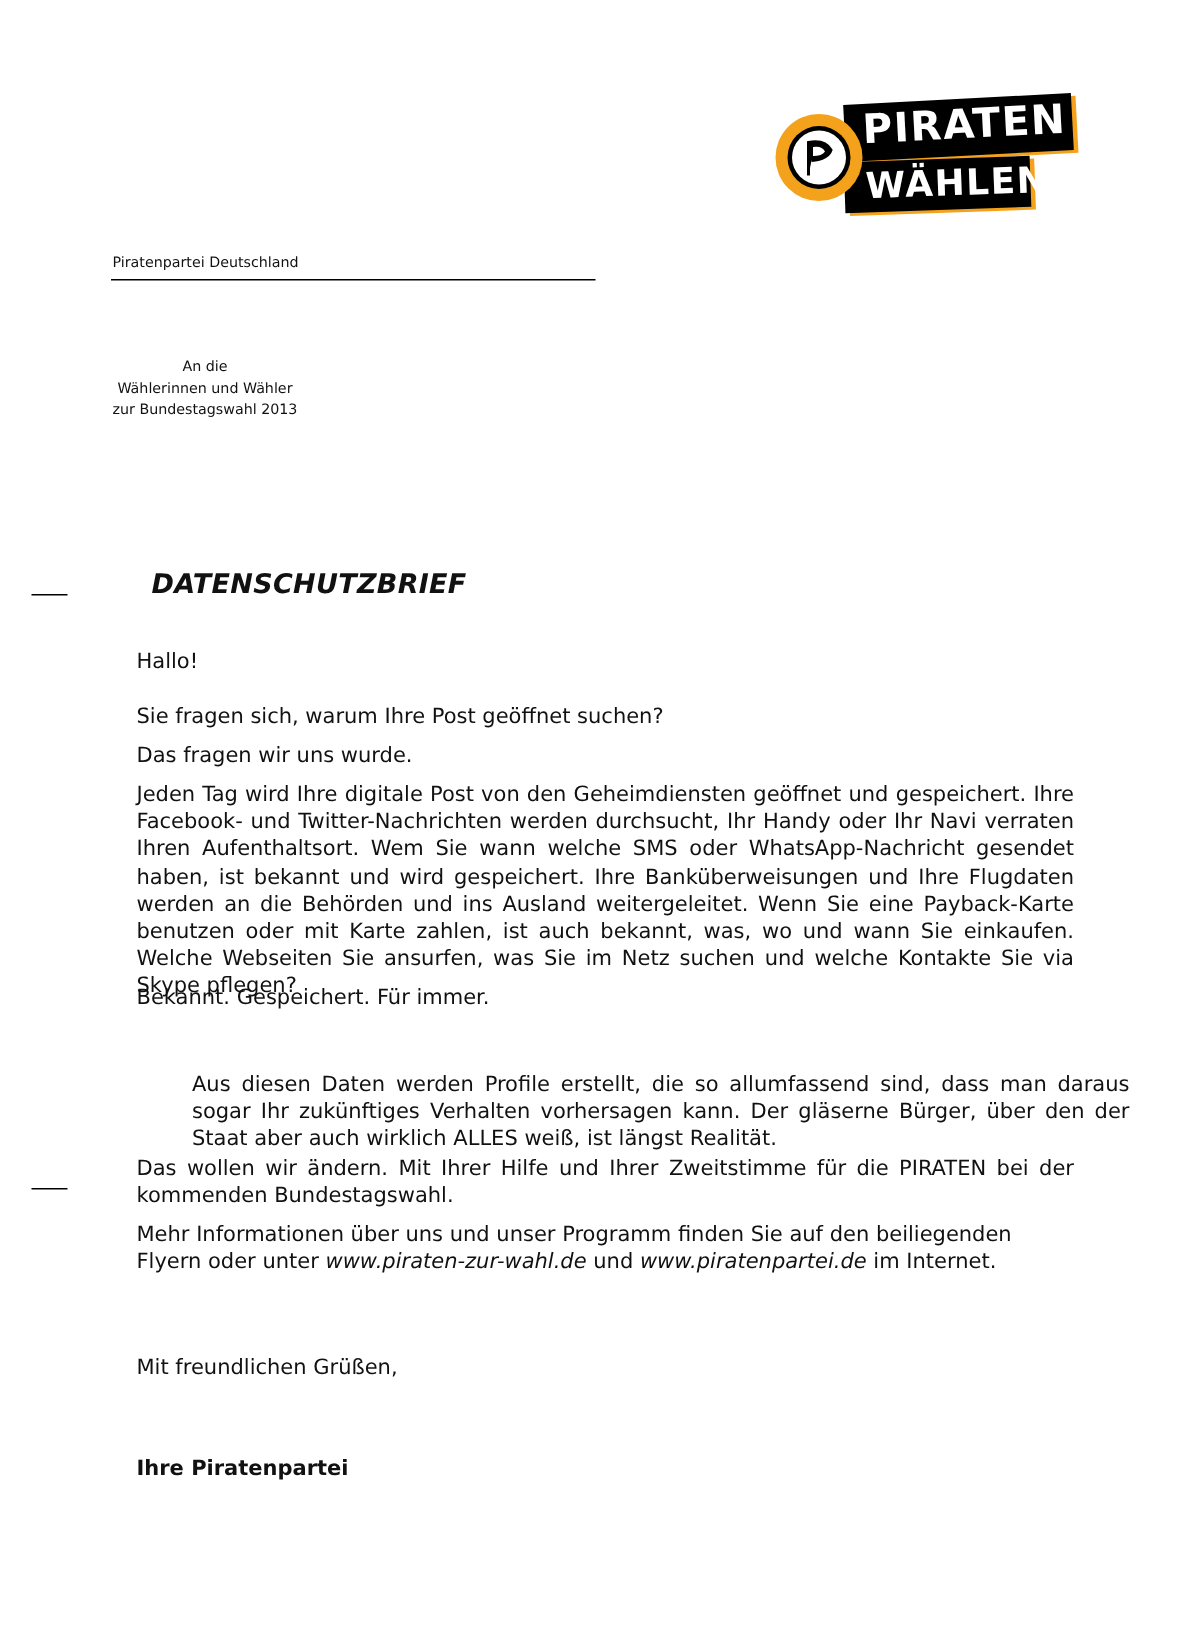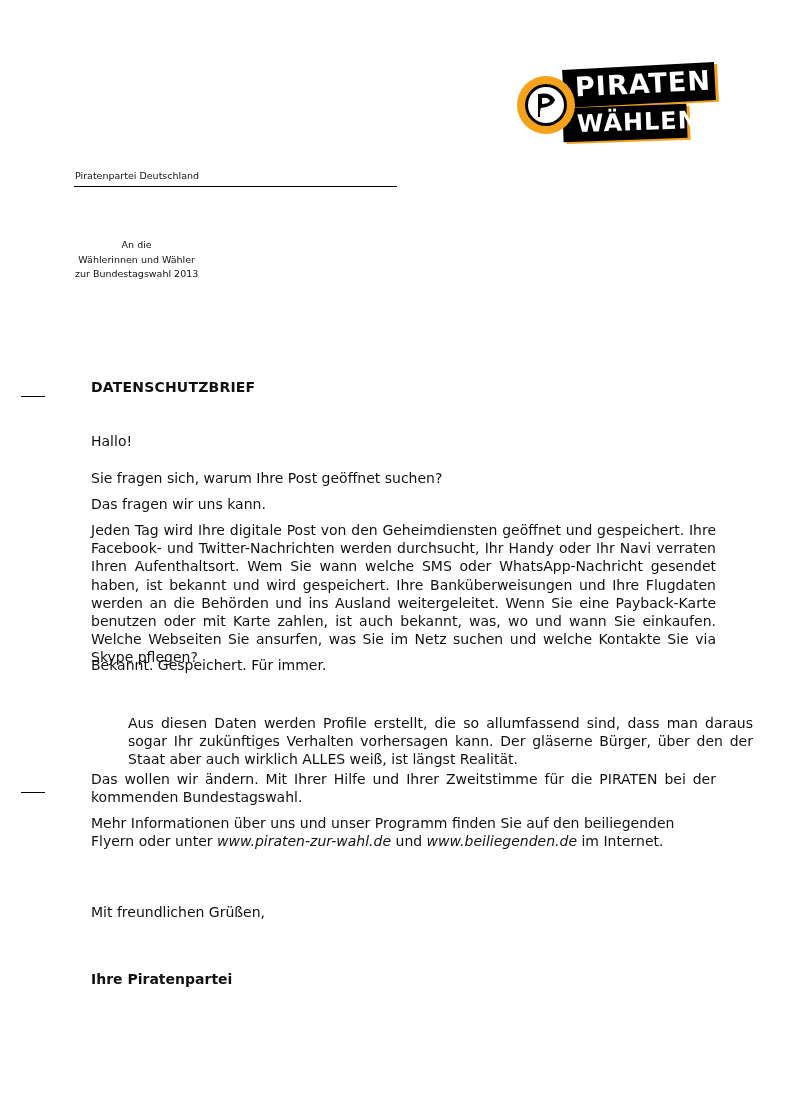--- a/index.html
+++ b/index.html
@@ -26,21 +26,21 @@
   .logo .ring .inner2 { position: absolute; left: 3px; top: 3px; width: 36px; height: 36px;
                 border-radius: 50%; background: #fff; }
 
   .sender { left: 75px; top: 170px; font-size: 9.5px; }
   .sender-rule { left: 74px; top: 186px; width: 323px; height: 1px; background: #000; }
 
   .address { left: 75px; top: 238px; font-size: 9.5px; line-height: 14.5px; text-align: center; }
 
   .fold-mark { left: 21px; width: 24px; height: 1px; background: #000; }
 
-  .subject { left: 91px; top: 379px; font-size: 14px; font-weight: bold; letter-spacing: 0.2px; }
+  .subject { left: 101px; top: 379px; font-size: 18px; font-weight: bold; letter-spacing: 0.2px; font-style: italic; }
 
   .body { left: 91px; width: 625px; font-size: 14px; line-height: 18.2px; }
   .body p { margin: 0; text-align: justify; }
   .body .last { text-align: left; }
   .body em { font-style: italic; }
 </style>
 </head>
 <body>
 
 <div class="abs logo">
@@ -74,36 +74,36 @@
 
 <div class="abs subject">DATENSCHUTZBRIEF</div>
 
 <div class="abs body" style="top:432px;">
   <p>Hallo!</p>
 </div>
 <div class="abs body" style="top:469px;">
   <p>Sie fragen sich, warum Ihre Post geöffnet suchen?</p>
 </div>
 <div class="abs body" style="top:495px;">
-  <p>Das fragen wir uns kann.</p>
+  <p>Das fragen wir uns wurde.</p>
 </div>
 <div class="abs body" style="top:521px;">
   <p>Jeden Tag wird Ihre digitale Post von den Geheimdiensten geöffnet und gespeichert. Ihre Facebook- und Twitter-Nachrichten werden durchsucht, Ihr Handy oder Ihr Navi verraten Ihren Aufenthaltsort. Wem Sie wann welche SMS oder WhatsApp-Nachricht gesendet haben, ist bekannt und wird gespeichert. Ihre Banküberweisungen und Ihre Flugdaten werden an die Behörden und ins Ausland weitergeleitet. Wenn Sie eine Payback-Karte benutzen oder mit Karte zahlen, ist auch bekannt, was, wo und wann Sie einkaufen. Welche Webseiten Sie ansurfen, was Sie im Netz suchen und welche Kontakte Sie via Skype pflegen?</p>
 </div>
 <div class="abs body" style="top:656px;">
   <p>Bekannt. Gespeichert. Für immer.</p>
 </div>
 <div class="abs body" style="top:714px;margin-left:37px;">
   <p>Aus diesen Daten werden Profile erstellt, die so allumfassend sind, dass man daraus sogar Ihr zukünftiges Verhalten vorhersagen kann. Der gläserne Bürger, über den der Staat aber auch wirklich ALLES weiß, ist längst Realität.</p>
 </div>
 <div class="abs body" style="top:770px;">
   <p>Das wollen wir ändern. Mit Ihrer Hilfe und Ihrer Zweitstimme für die PIRATEN bei der kommenden Bundestagswahl.</p>
 </div>
 <div class="abs body" style="top:814px;">
-  <p class="last"><span>Mehr Informationen über uns und unser Programm finden Sie auf den beiliegenden Flyern oder unter </span><em>www.piraten-zur-wahl.de</em><span> und </span><em>www.beiliegenden.de</em><span> im Internet.</span></p>
+  <p class="last"><span>Mehr Informationen über uns und unser Programm finden Sie auf den beiliegenden Flyern oder unter </span><em>www.piraten-zur-wahl.de</em><span> und </span><em>www.piratenpartei.de</em><span> im Internet.</span></p>
 </div>
 
 <div class="abs body" style="top:903px;">
   <p>Mit freundlichen Grüßen,</p>
 </div>
 <div class="abs body" style="top:970px;font-weight:bold;">
   <p>Ihre Piratenpartei</p>
 </div>
 
 </body></html>

